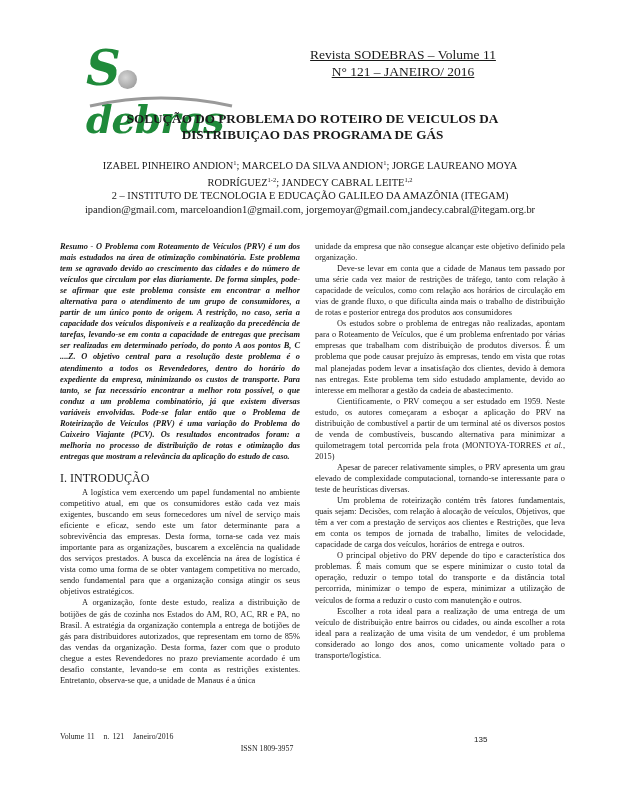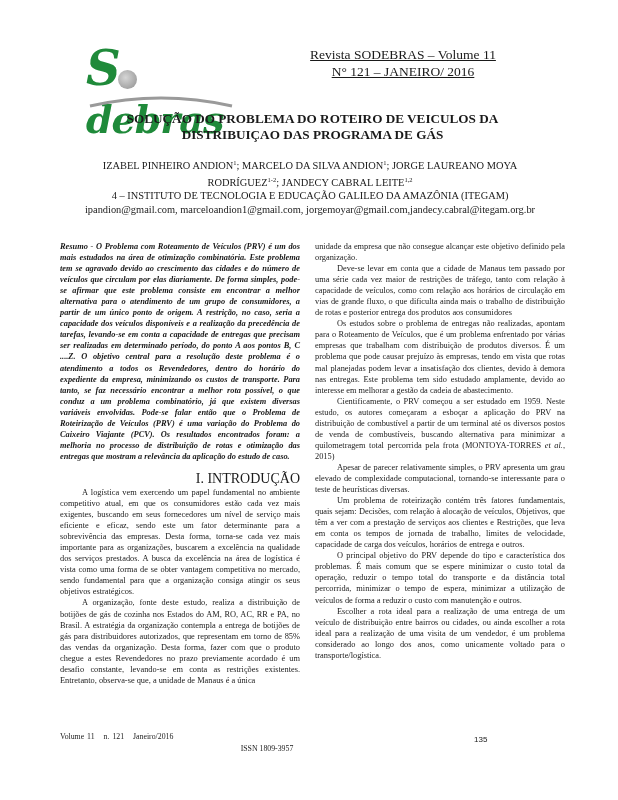--- a/index.html
+++ b/index.html
@@ -21,21 +21,21 @@
     .authors { position:absolute; left:40px; top:156px; width:540px; text-align:center;
                font-size:10.4px; line-height:13.2px; }
     .authors sup { font-size:6.5px; }
     .col { position:absolute; top:241px; font-size:8.35px; line-height:11.05px;
            text-align:justify; }
     .col p { margin:0; }
     .col-left { left:60px; width:240px; }
     .col-right { left:315px; width:250px; }
     .abstract { font-weight:bold; font-style:italic; }
     .keywords { font-weight:bold; font-style:italic; margin-top:11px !important; }
-    .section-head { text-align:right; margin:11px 0 3px 0 !important; font-size:14px; }
+    .section-head { text-align:left; margin:11px 0 3px 0 !important; font-size:12px; }
     .indent { text-indent:22px; }
     .footer-left { position:absolute; left:60px; top:732px; font-size:7.8px; word-spacing:1px; }
     .footer-left span { margin-right:9px; }
     .footer-center { position:absolute; left:0; width:534px; text-align:center; top:744px; font-size:7.8px; }
     .footer-right { position:absolute; left:474px; top:735px; font-family:"Liberation Sans", sans-serif; font-size:8px; }
   </style>
 </head>
 <body>
 
 <div class="logo">
@@ -52,21 +52,21 @@
 
 <div class="title">
   <div>SOLUÇÃO DO PROBLEMA DO ROTEIRO DE VEICULOS DA</div>
   <div>DISTRIBUIÇAO DAS PROGRAMA DE GÁS</div>
 </div>
 
 <div class="authors">
   <div style="padding:0 50px;">
     <span>IZABEL PINHEIRO ANDION</span><sup>1</sup><span>; MARCELO DA SILVA ANDION</span><sup>1</sup><span>; JORGE LAUREANO MOYA RODRÍGUEZ</span><sup>1-2</sup><span>; JANDECY CABRAL LEITE</span><sup>1,2</sup>
   </div>
-  <div>4 – INSTITUTO DE TECNOLOGIA E EDUCAÇÃO GALILEO DA AMAZÔNIA (ITEGAM)</div>
+  <div>2 – INSTITUTO DE TECNOLOGIA E EDUCAÇÃO GALILEO DA AMAZÔNIA (ITEGAM)</div>
   <div>ipandion@gmail.com, marceloandion1@gmail.com, jorgemoyar@gmail.com,jandecy.cabral@itegam.org.br</div>
 </div>
 
 <div class="col col-left">
   <p class="abstract">Resumo - O Problema com Roteamento de Veículos (PRV) é um dos mais estudados na área de otimização combinatória. Este problema tem se agravado devido ao crescimento das cidades e do número de veículos que circulam por elas diariamente. De forma simples, pode-se afirmar que este problema consiste em encontrar a melhor alternativa para o atendimento de um grupo de consumidores, a partir de um único ponto de origem. A restrição, no caso, seria a capacidade dos veículos disponíveis e a realização da precedência de tarefas, levando-se em conta a capacidade de entregas que precisam ser realizadas em determinado período, do ponto A aos pontos B, C ....Z. O objetivo central para a resolução deste problema é o atendimento a todos os Revendedores, dentro do horário do expediente da empresa, minimizando os custos de transporte. Para tanto, se faz necessário encontrar a melhor rota possível, o que conduz a um problema combinatório, já que existem diversas variáveis envolvidas. Pode-se falar então que o Problema de Roteirização de Veículos (PRV) é uma variação do Problema do Caixeiro Viajante (PCV). Os resultados encontrados foram: a melhoria no processo de distribuição de rotas e otimização das entregas que mostram a relevância da aplicação do estudo de caso.</p>
   <p class="section-head">I. INTRODUÇÃO</p>
   <p class="indent">A logística vem exercendo um papel fundamental no ambiente competitivo atual, em que os consumidores estão cada vez mais exigentes, buscando em seus fornecedores um nível de serviço mais eficiente e eficaz, sendo este um fator determinante para a sobrevivência das empresas. Desta forma, torna-se cada vez mais importante para as organizações, buscarem a excelência na qualidade dos serviços prestados. A busca da excelência na área de logística é vista como uma forma de se obter vantagem competitiva no mercado, sendo fundamental para que a organização consiga atingir os seus objetivos estratégicos.</p>
   <p class="indent">A organização, fonte deste estudo, realiza a distribuição de botijões de gás de cozinha nos Estados do AM, RO, AC, RR e PA, no Brasil. A estratégia da organização contempla a entrega de botijões de gás para distribuidores autorizados, que representam em torno de 85% das vendas da organização. Desta forma, fazer com que o produto chegue a estes Revendedores no prazo previamente acordado é um desafio constante, levando-se em conta as restrições existentes. Entretanto, observa-se que, a unidade de Manaus é a única</p>
 </div>
 

